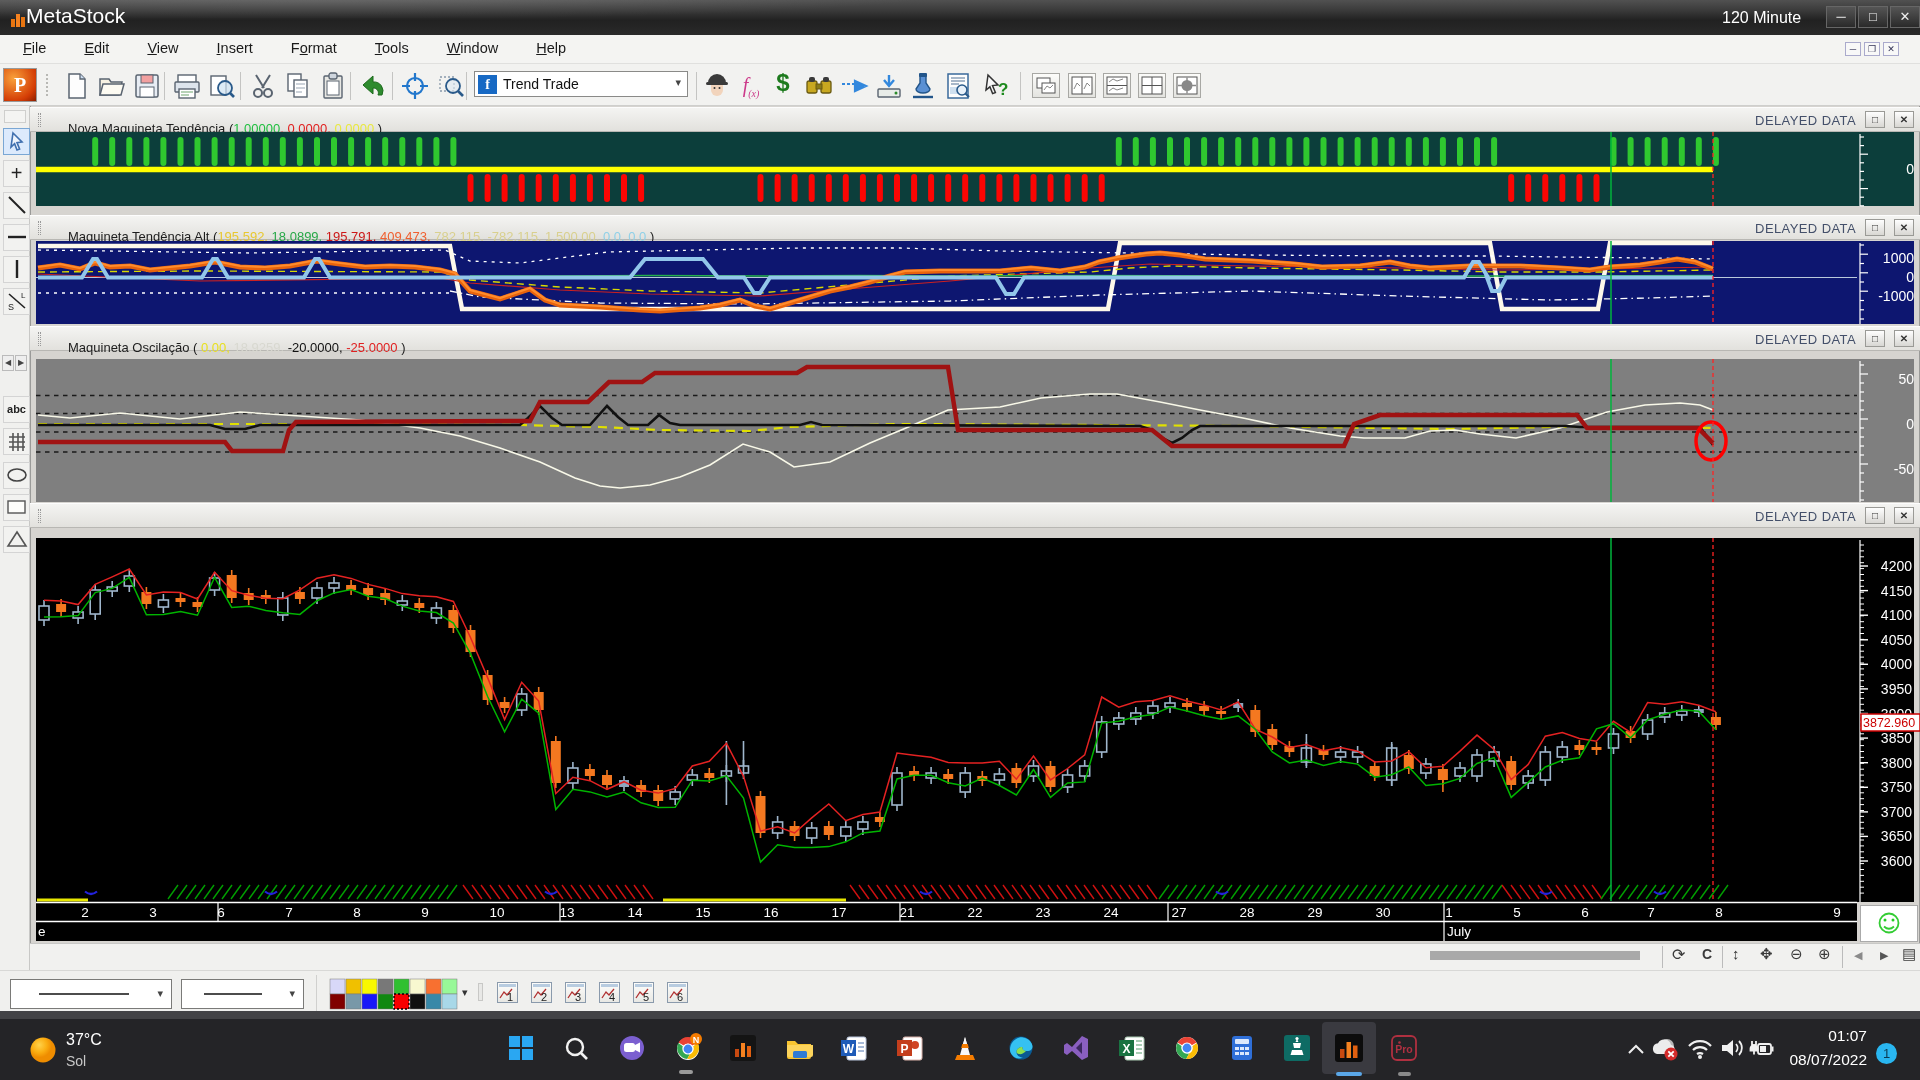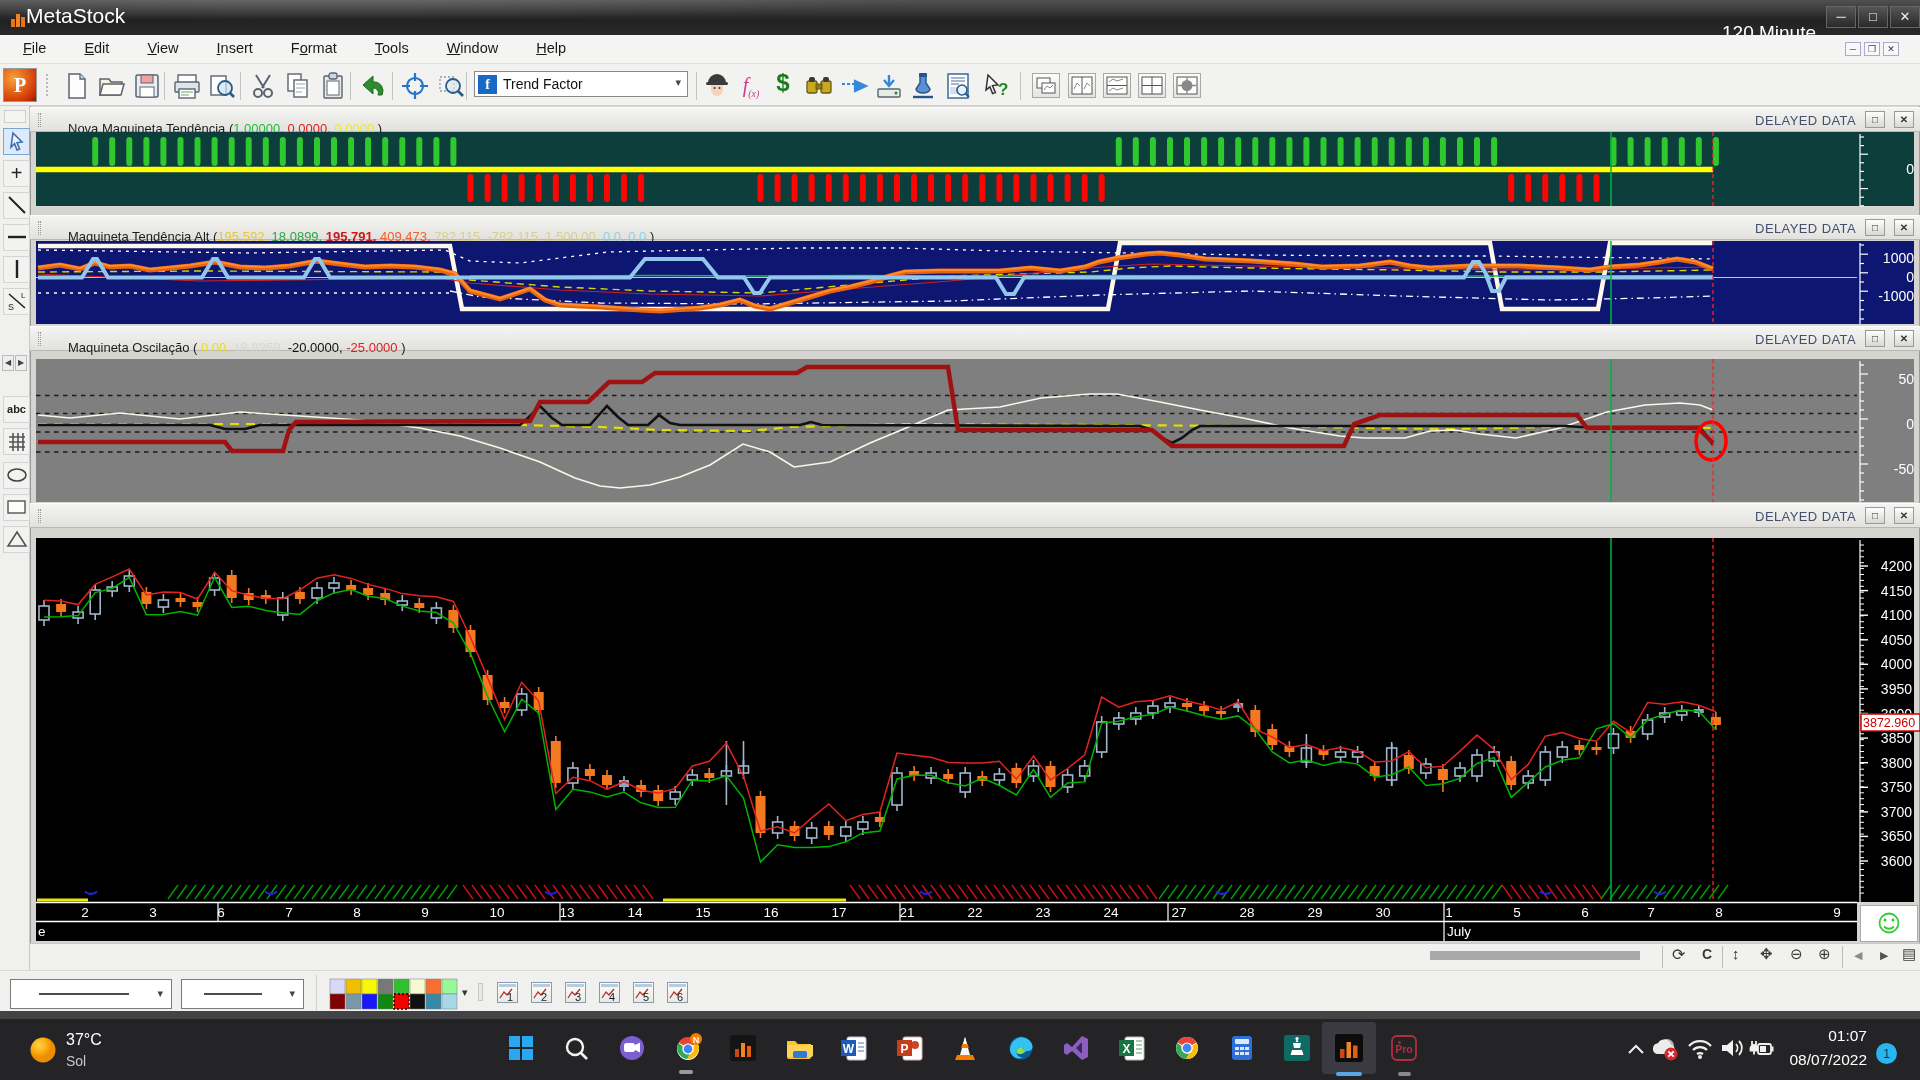--- a/index.html
+++ b/index.html
@@ -18,21 +18,21 @@
 </style></head><body>
 <div id="stage">
     <div class="abs" style="left:0;top:0;width:1920px;height:35px;background:linear-gradient(#515151 0%,#3a3a3a 30%,#212121 58%,#2a2a2a 100%)">
  <div class="abs" style="left:0;top:0;width:1100px;height:18px;background:radial-gradient(ellipse 900px 40px at 320px -8px,rgba(255,255,255,.17),rgba(255,255,255,0) 70%)"></div>
  <svg class="abs" style="left:10px;top:7px" width="22" height="22">
         <rect x="1" y="12" width="4" height="8" fill="#e87511"></rect>
         <rect x="6" y="7" width="4" height="13" fill="#f58220"></rect>
         <rect x="11" y="10" width="4" height="10" fill="#e87511"></rect>
       </svg>
  <div class="abs" style="left:26px;top:4px;color:#fff;font-size:21px">MetaStock</div>
- <div class="abs" style="left:1722px;top:22px;color:#fff;font-size:19px">120 Minute</div>
+ <div class="abs" style="left:1722px;top:9px;color:#fff;font-size:16px">120 Minute</div>
  <div class="tbtn" style="left:1826px">─</div>
  <div class="tbtn" style="left:1858px">□</div>
  <div class="tbtn" style="left:1890px">✕</div>
 </div>
     <div class="abs" style="left:0;top:35px;width:1920px;height:29px;background:#f4f4f2;border-bottom:1px solid #e0e0de;padding-left:4px;padding-top:2px">
 <span class="mi"><span>F</span>ile</span><span class="mi"><span>E</span>dit</span><span class="mi"><span>V</span>iew</span><span class="mi"><span>I</span>nsert</span><span class="mi">F<span>o</span>rmat</span><span class="mi"><span>T</span>ools</span><span class="mi"><span>W</span>indow</span><span class="mi"><span>H</span>elp</span>
 <div class="abs" style="left:1845px;top:7px;width:16px;height:14px;border:1px solid #aac;background:#f8f8f8;color:#335;font-size:9px;text-align:center;line-height:12px">─</div>
 <div class="abs" style="left:1864px;top:7px;width:16px;height:14px;border:1px solid #aac;background:#f8f8f8;color:#335;font-size:9px;text-align:center;line-height:12px">❐</div>
 <div class="abs" style="left:1883px;top:7px;width:16px;height:14px;border:1px solid #aac;background:#f8f8f8;color:#335;font-size:9px;text-align:center;line-height:12px">✕</div>
 </div>
@@ -92,21 +92,21 @@
       <path d="M15 2 v8 M15 20 v8 M2 15 h8 M20 15 h8" stroke="#2277cc" stroke-width="2.2"></path>
     </svg>
     <svg class="abs" style="left:436px;top:71px" width="30" height="30" viewBox="0 0 30 30">
       <rect x="4" y="6" width="14" height="14" fill="none" stroke="#8899aa" stroke-width="1.3" stroke-dasharray="2 2"></rect>
       <circle cx="17" cy="15" r="7" fill="#dce8f2" fill-opacity=".6" stroke="#2a5a8a" stroke-width="1.8"></circle>
       <line x1="22" y1="20" x2="27" y2="25" stroke="#2a5a8a" stroke-width="2.6"></line>
     </svg>
     <div class="sep" style="left:466px"></div>
     <div class="abs" style="left:474px;top:71px;width:214px;height:26px;background:#fff;border:1px solid #8a8a88">
  <div class="abs" style="left:3px;top:3px;width:19px;height:19px;background:#1769c4;color:#fff;font-size:14px;font-weight:bold;text-align:center;line-height:19px;font-family:Liberation Serif,serif">f</div>
- <div class="abs" style="left:28px;top:4px;font-size:14px;color:#111">Trend Factor</div>
+ <div class="abs" style="left:28px;top:4px;font-size:14px;color:#111">Trend Trade</div>
  <div class="abs" style="right:6px;top:4px;color:#444;font-size:11px">▾</div>
     </div>
     <div class="sep" style="left:696px"></div>
     <svg class="abs" style="left:702px;top:71px" width="30" height="30" viewBox="0 0 30 30">
       <path d="M6 12 a9 9 0 0 1 18 0 z" fill="#3a3a3a"></path>
       <rect x="4" y="11" width="22" height="3" rx="1.5" fill="#3a3a3a"></rect>
       <path d="M9 14 h12 v5 a6 6 0 0 1 -12 0 z" fill="#f2d4bc"></path>
       <circle cx="12.5" cy="17" r="1" fill="#333"></circle>
       <circle cx="17.5" cy="17" r="1" fill="#333"></circle>
     </svg>
@@ -208,21 +208,21 @@
       </svg></div>
     <div class="abs" style="left:30px;top:106px;width:1890px;height:864px;background:#d6d4d0;border:1px solid #9a9a98;border-top:none"></div>
     <div class="hdr" style="top:107px;height:25px">
       <div class="hdt">Nova Maquineta Tendência (<span style="color:#1fbf3f">1.00000</span><span style="color:#e02020">, 0.0000, </span><span style="color:#e8e840">0.0000</span> )</div>
       <span class="dd">DELAYED DATA</span>
       <div class="hbtn" style="right:35px">□</div>
       <div class="hbtn" style="right:6px">✕</div>
       <div class="abs" style="left:8px;top:5px;width:3px;height:14px;border-left:1px dotted #999;border-right:1px dotted #999"></div>
     </div>
     <div class="hdr" style="top:215px;height:25px">
-      <div class="hdt">Maquineta Tendência Alt (<span style="color:#e8c830">195.592, </span><span style="color:#28a848">18.0899, </span><span style="color:#cc1818;font-weight:bold">195.791, </span><span style="color:#f06030">409.473, </span><span style="color:#d9d08e">782.115, -782.115, 1,500.00, </span><span style="color:#8fd0e8">0.0, 0.0</span> )</div>
+      <div class="hdt">Maquineta Tendência Alt (<span style="color:#e8c830">195.592, </span><span style="color:#28a848">18.0899, </span><span style="color:#cc1818;font-weight:normal">195.791, </span><span style="color:#f06030">409.473, </span><span style="color:#d9d08e">782.115, -782.115, 1,500.00, </span><span style="color:#8fd0e8">0.0, 0.0</span> )</div>
       <span class="dd">DELAYED DATA</span>
       <div class="hbtn" style="right:35px">□</div>
       <div class="hbtn" style="right:6px">✕</div>
       <div class="abs" style="left:8px;top:5px;width:3px;height:14px;border-left:1px dotted #999;border-right:1px dotted #999"></div>
     </div>
     <div class="hdr" style="top:326px;height:25px">
       <div class="hdt">Maquineta Oscilação ( <span style="color:#e8e020">0.00, </span><span style="color:#d8d8d0">18.9259, </span><span style="color:#111">-20.0000, </span><span style="color:#e02020">-25.0000</span> )</div>
       <span class="dd">DELAYED DATA</span>
       <div class="hbtn" style="right:35px">□</div>
       <div class="hbtn" style="right:6px">✕</div>

